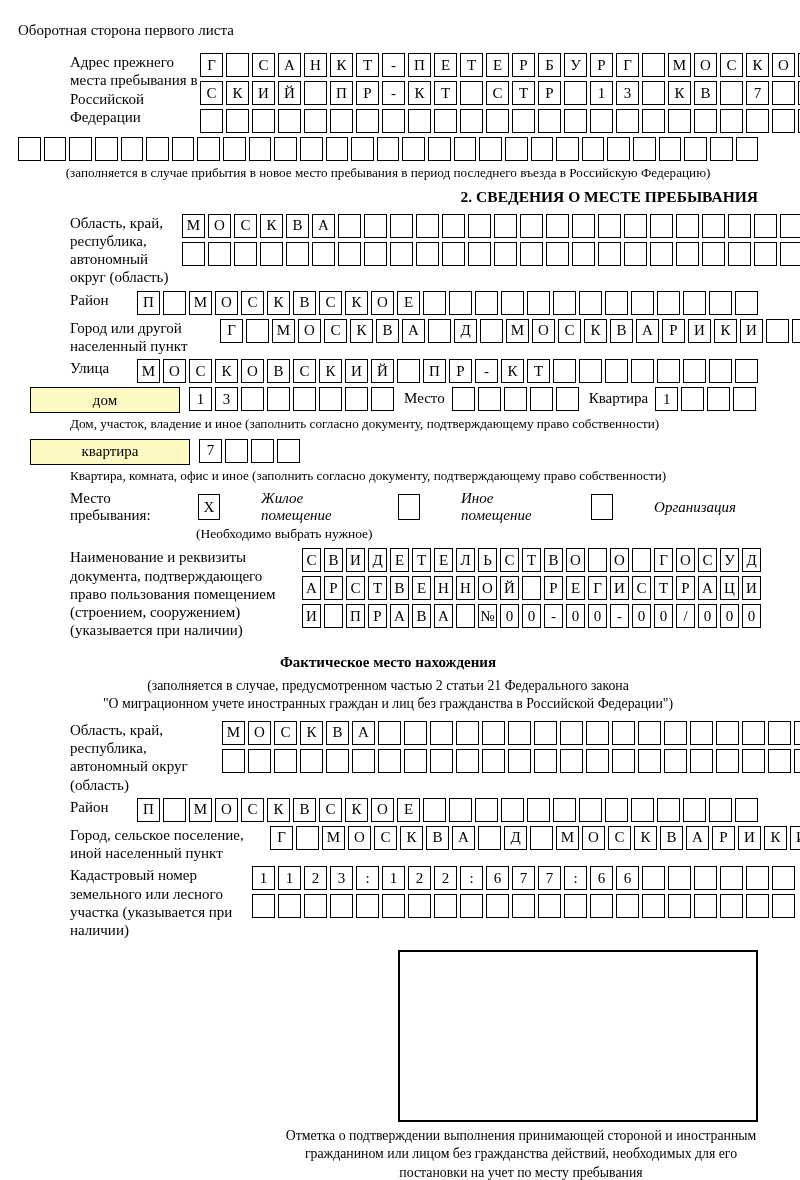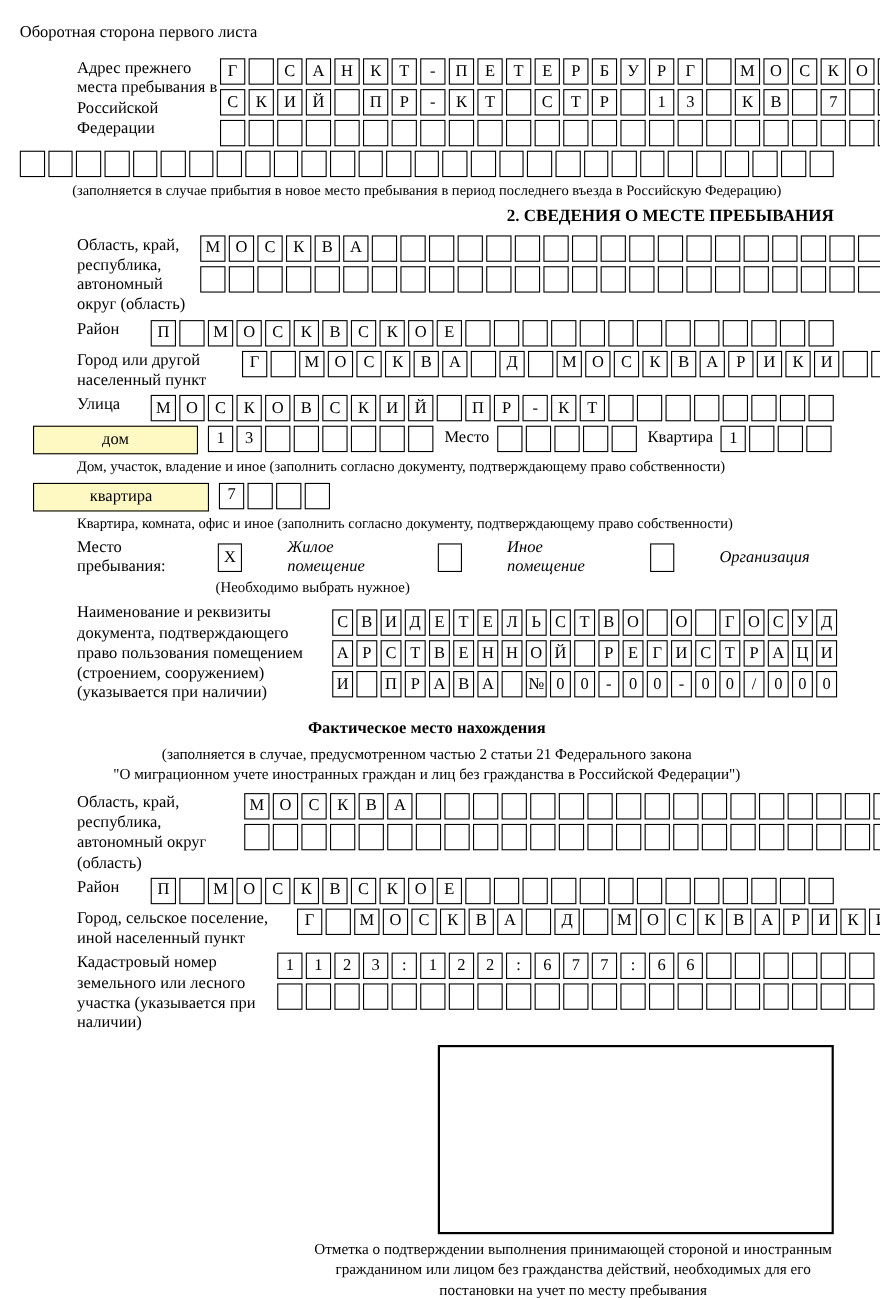--- a/index.html
+++ b/index.html
@@ -28,21 +28,21 @@
              display:flex;align-items:center;justify-content:center;background:#fef9c3;flex:0 0 auto;}
   .house-box{width:150px;margin-left:12px;}
   .apt-box{width:160px;margin-left:12px;}
   .inline-label{margin:3px 7px 0 10px;flex:0 0 auto;}
   .houserow{display:flex;align-items:flex-start;margin-bottom:3px;}
   .stayrow{display:flex;align-items:center;margin:2px 0 2px 52px;gap:32px;}
   .cb{width:22px;height:26px;box-sizing:border-box;border:1.6px solid #000;
       display:flex;align-items:center;justify-content:center;font-size:15px;flex:0 0 auto;}
   .cb-lab{margin:0 22px 0 9px;font-style:italic;}
   .staynote{font-size:13.5px;margin:0 0 6px 178px;}
-  .docfield{margin-top:0;align-items:center;}
+  .docfield{margin-top:0;}
   .act-title{font-weight:bold;text-align:center;font-size:15px;margin:14px 0 6px 0;}
   .act-note{text-align:center;font-size:13.8px;line-height:1.3;}
   .stamp-wrap{width:474px;margin-left:auto;margin-top:10px;}
   .stamp-box{width:360px;height:172px;box-sizing:border-box;border:2px solid #000;margin-left:auto;background:#fff;}
   .stamp-caption{font-size:13.8px;line-height:1.35;text-align:center;margin-top:5px;}
 </style>
 </head>
 <body>
 
 <div class="page">

